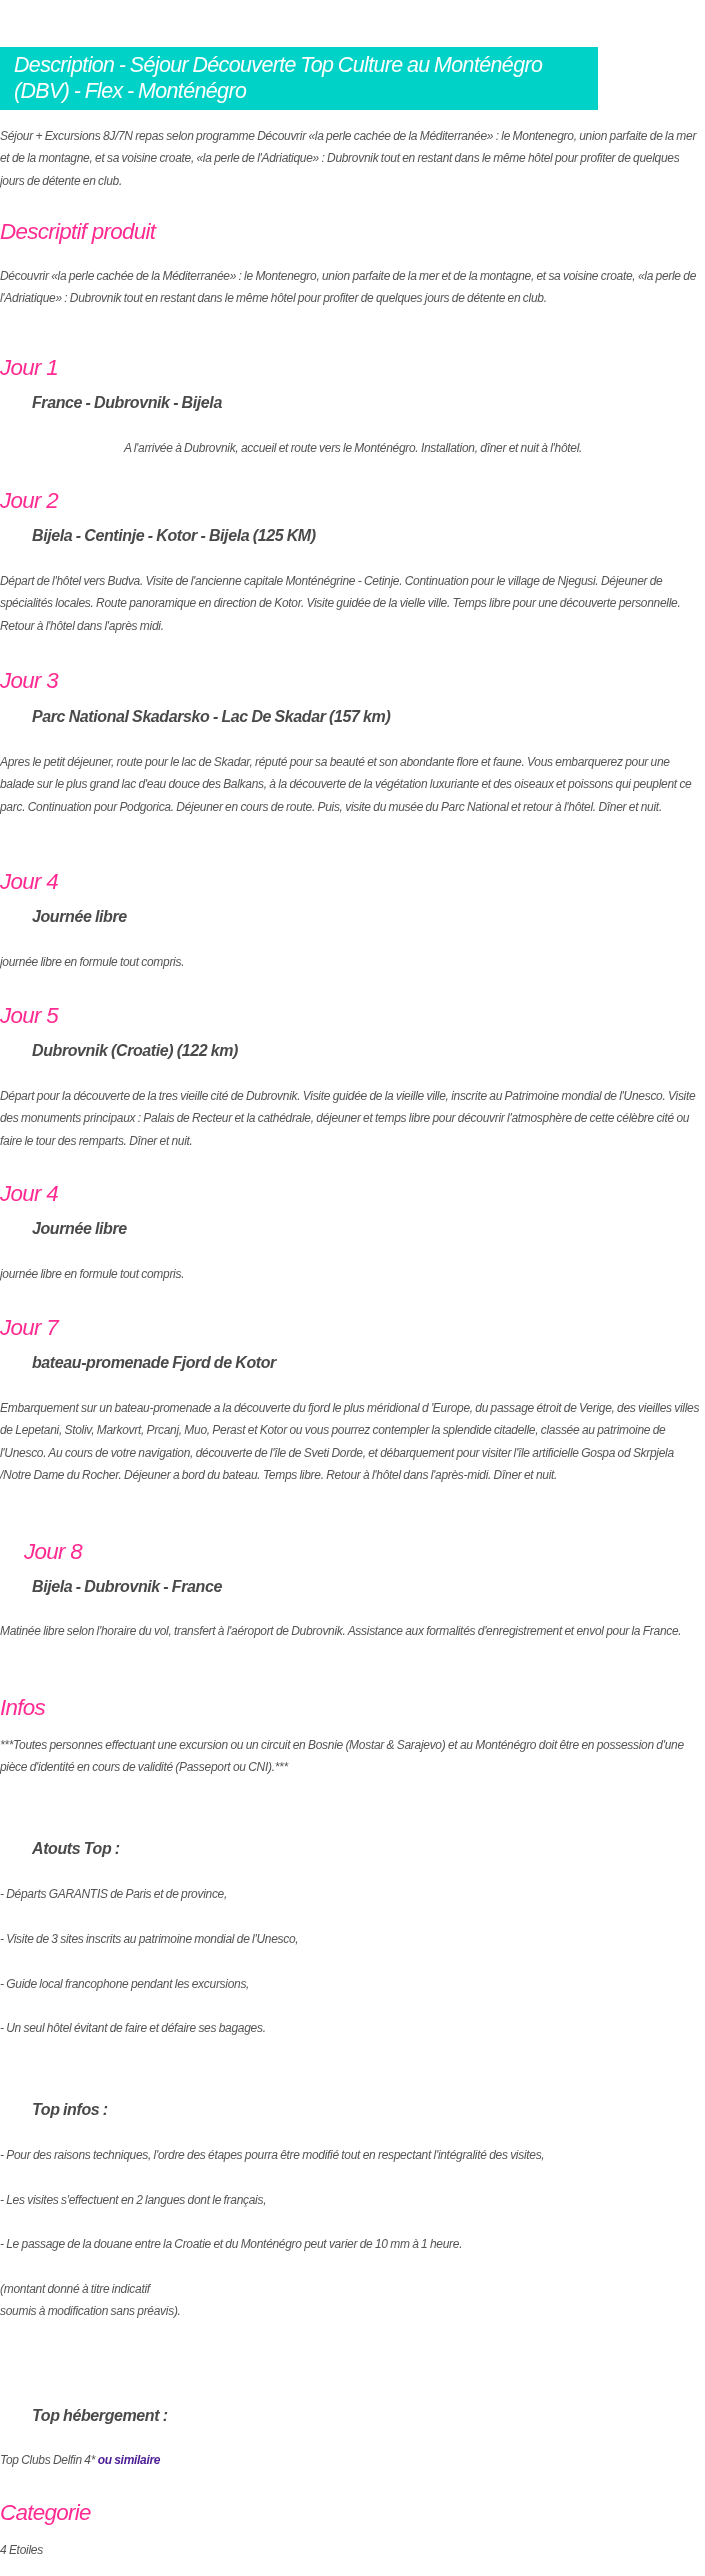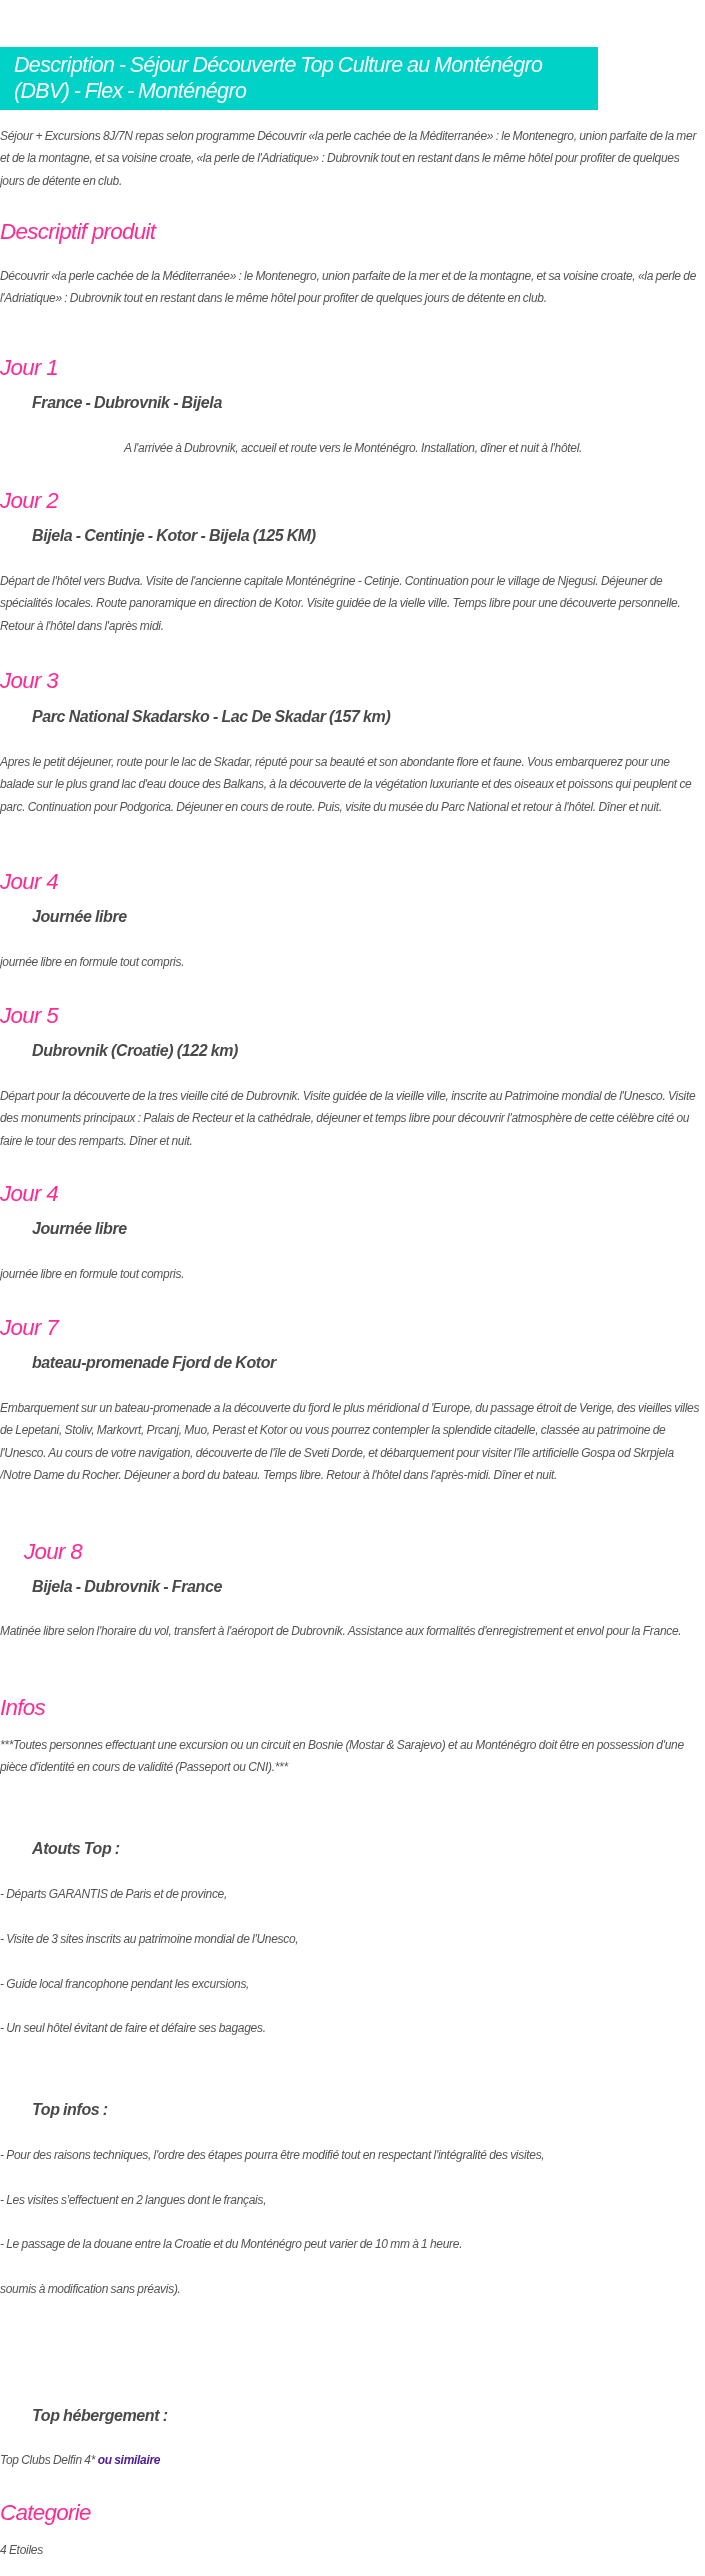--- a/index.html
+++ b/index.html
@@ -106,20 +106,21 @@
 <div class="block p" style="top:1928px;">- Visite de 3 sites inscrits au patrimoine mondial de l'Unesco,</div>
 <div class="block p" style="top:1973px;">- Guide local francophone pendant les excursions,</div>
 <div class="block p" style="top:2017px;">- Un seul hôtel évitant de faire et défaire ses bagages.</div>
 
 <div class="block sub" style="top:2101px;">Top infos :</div>
 <div class="block p" style="top:2144px;">- Pour des raisons techniques, l'ordre des étapes pourra être modifié tout en respectant l'intégralité des visites,</div>
 <div class="block p" style="top:2189px;">- Les visites s'effectuent en 2 langues dont le français,</div>
 <div class="block p" style="top:2233px;">- Le passage de la douane entre la Croatie et du Monténégro peut varier de 10 mm à 1 heure.</div>
 
 <div class="block p" style="top:2278px;">
+  <div>(montant donné à titre indicatif</div>
   <div>soumis à modification sans préavis).</div>
 </div>
 
 <div class="block sub" style="top:2407px;">Top hébergement :</div>
 <div class="block p" style="top:2449px;">
   <span>Top Clubs Delfin 4*</span>
   <span class="bold">ou similaire</span>
 </div>
 
 <div class="block h2" style="top:2499px;">Categorie</div>

